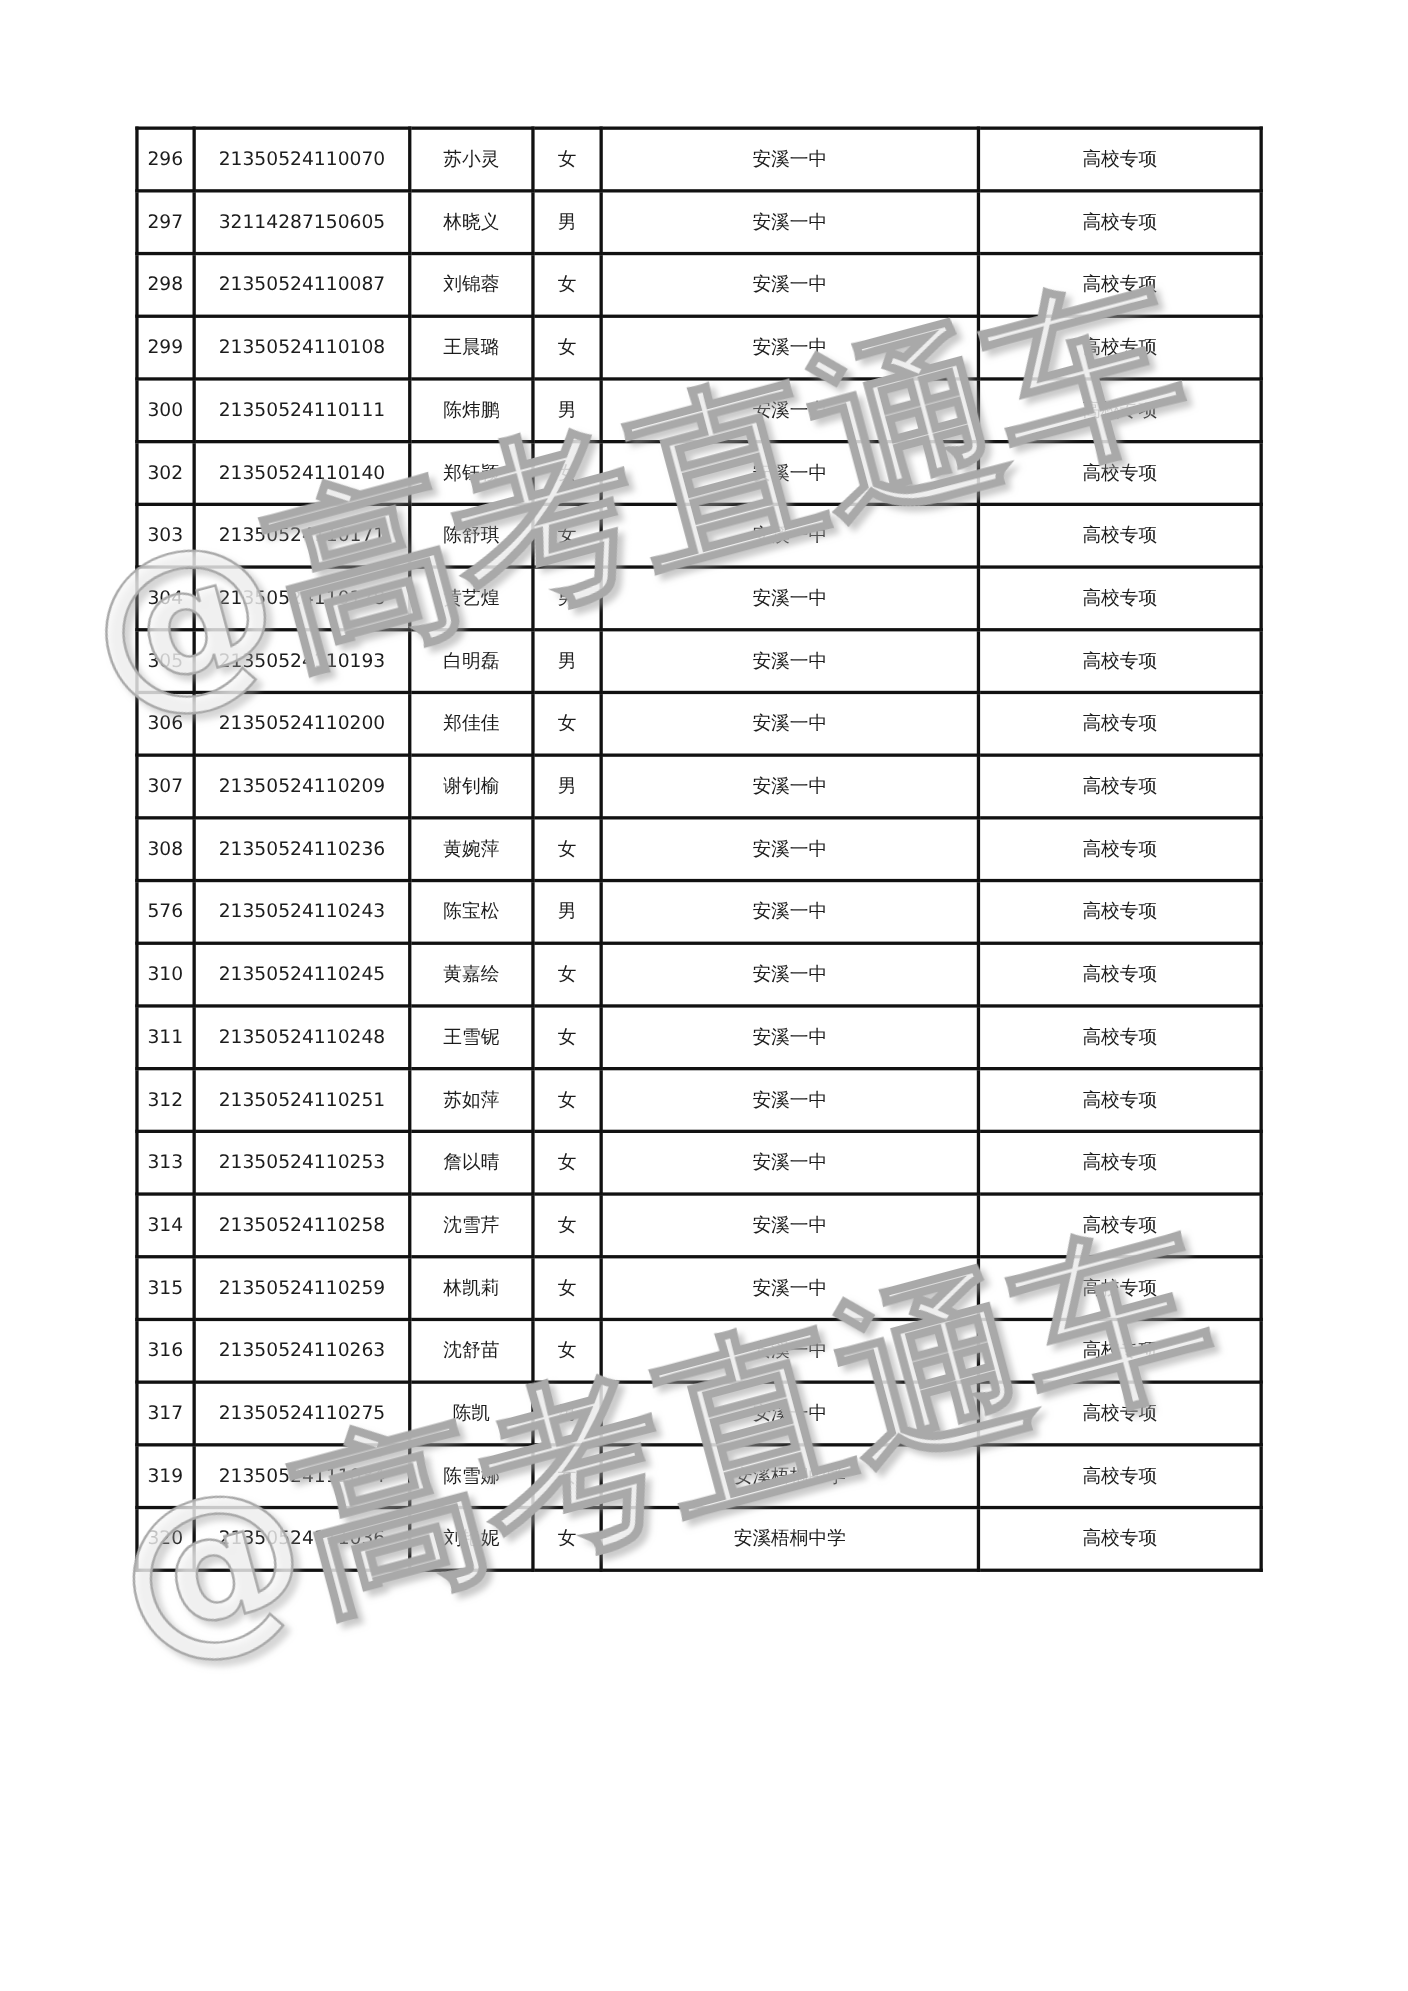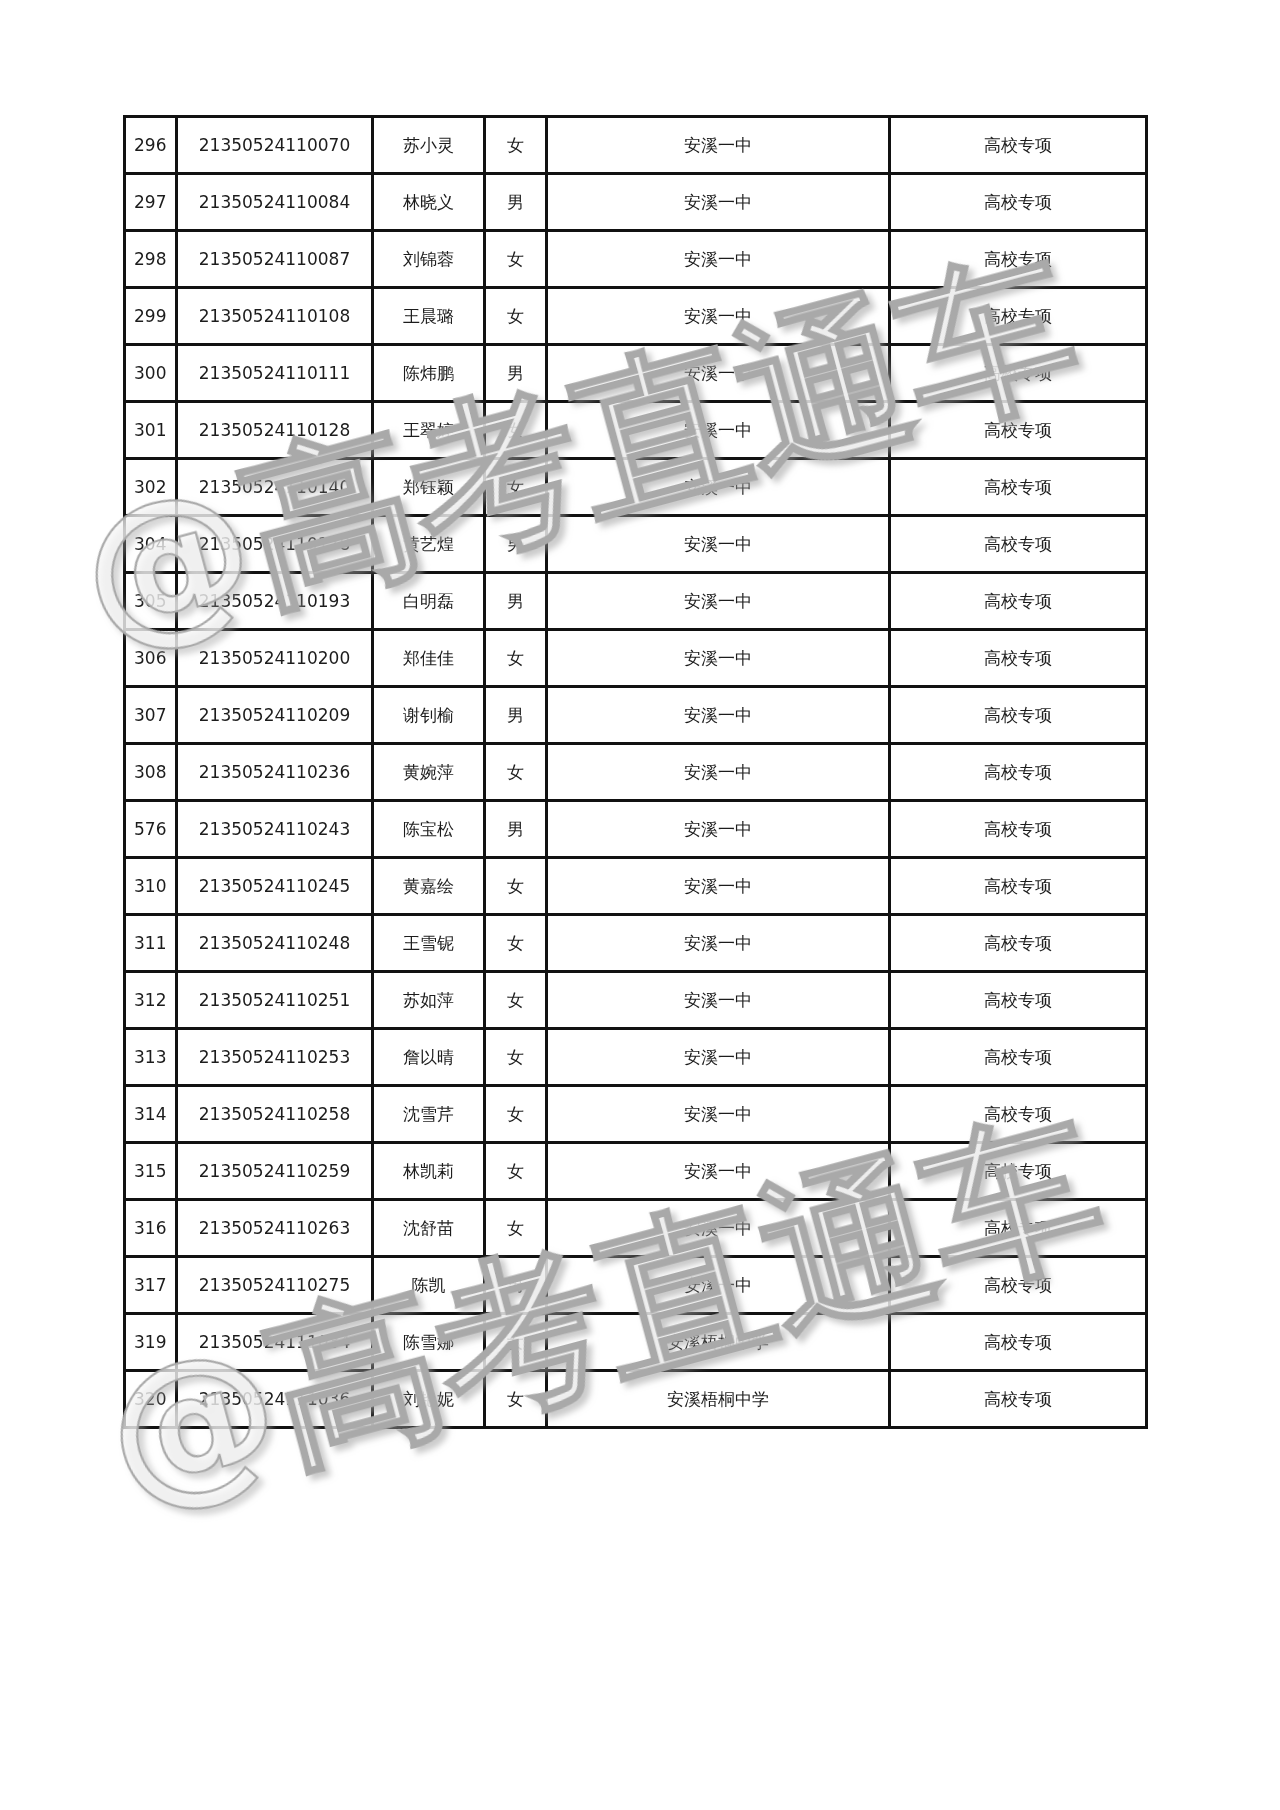--- a/index.html
+++ b/index.html
@@ -37,21 +37,21 @@
         <tr>
           <td class="c-no">296</td>
           <td class="c-id">21350524110070</td>
           <td class="c-name">苏小灵</td>
           <td class="c-gender">女</td>
           <td class="c-school">安溪一中</td>
           <td class="c-cat">高校专项</td>
         </tr>
         <tr>
           <td class="c-no">297</td>
-          <td class="c-id">21350524110084</td>
+          <td class="c-id">32114287150605</td>
           <td class="c-name">林晓义</td>
           <td class="c-gender">男</td>
           <td class="c-school">安溪一中</td>
           <td class="c-cat">高校专项</td>
         </tr>
         <tr>
           <td class="c-no">298</td>
           <td class="c-id">21350524110087</td>
           <td class="c-name">刘锦蓉</td>
           <td class="c-gender">女</td>
@@ -68,31 +68,31 @@
         </tr>
         <tr>
           <td class="c-no">300</td>
           <td class="c-id">21350524110111</td>
           <td class="c-name">陈炜鹏</td>
           <td class="c-gender">男</td>
           <td class="c-school">安溪一中</td>
           <td class="c-cat">高校专项</td>
         </tr>
         <tr>
-          <td class="c-no">301</td>
-          <td class="c-id">21350524110128</td>
-          <td class="c-name">王翠婷</td>
-          <td class="c-gender">女</td>
-          <td class="c-school">安溪一中</td>
-          <td class="c-cat">高校专项</td>
-        </tr>
-        <tr>
           <td class="c-no">302</td>
           <td class="c-id">21350524110140</td>
           <td class="c-name">郑钰颖</td>
+          <td class="c-gender">女</td>
+          <td class="c-school">安溪一中</td>
+          <td class="c-cat">高校专项</td>
+        </tr>
+        <tr>
+          <td class="c-no">303</td>
+          <td class="c-id">21350524110171</td>
+          <td class="c-name">陈舒琪</td>
           <td class="c-gender">女</td>
           <td class="c-school">安溪一中</td>
           <td class="c-cat">高校专项</td>
         </tr>
         <tr>
           <td class="c-no">304</td>
           <td class="c-id">21350524110178</td>
           <td class="c-name">黄艺煌</td>
           <td class="c-gender">男</td>
           <td class="c-school">安溪一中</td>

